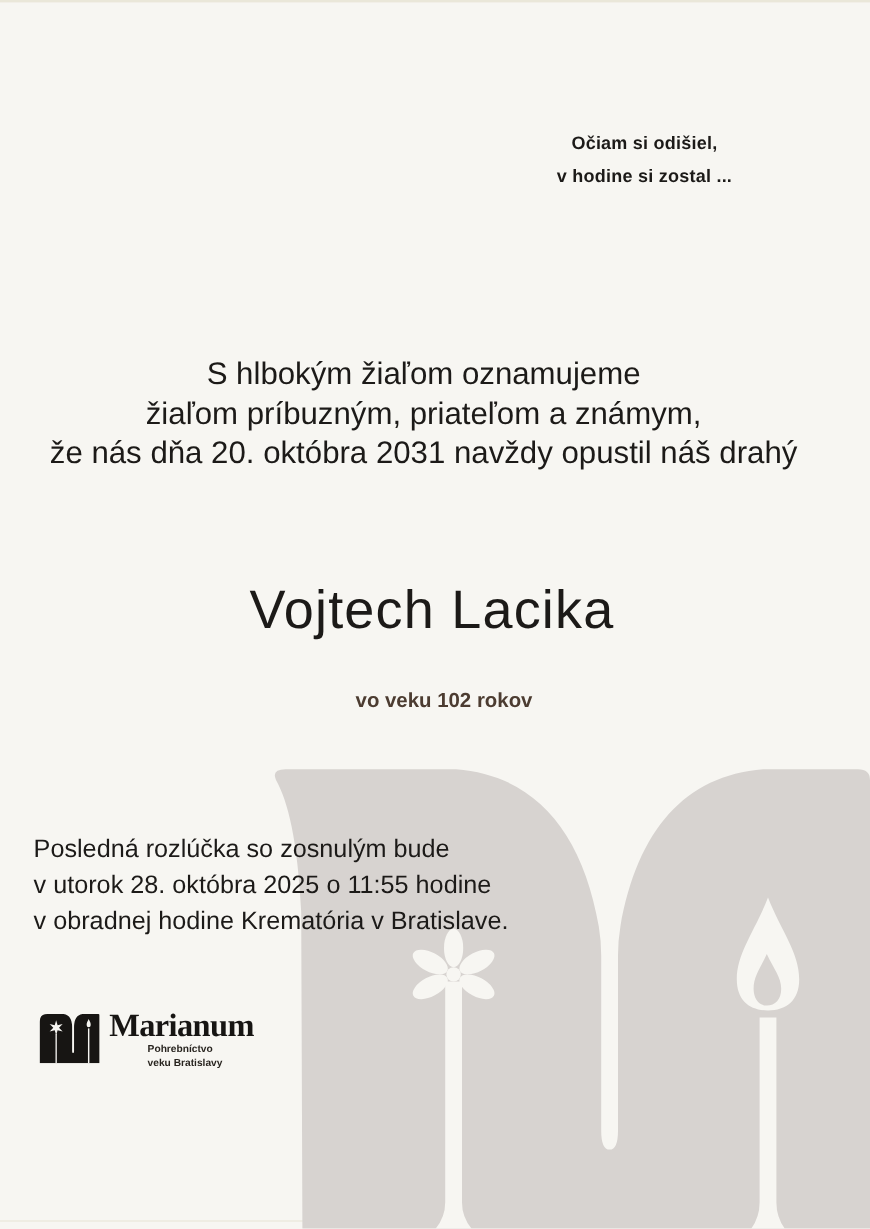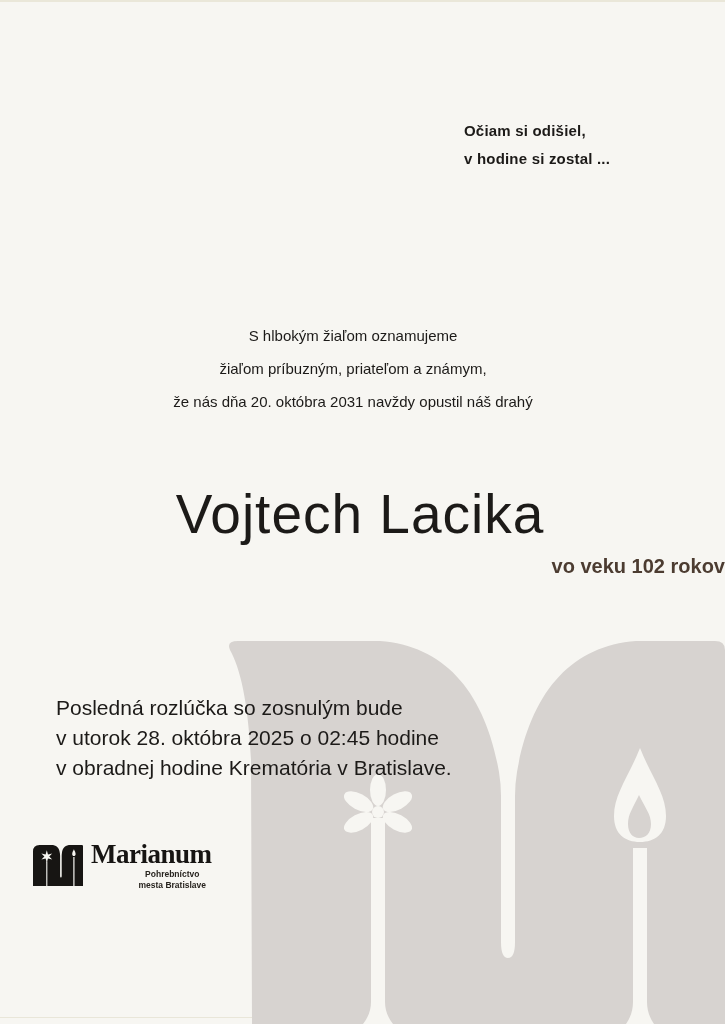--- a/index.html
+++ b/index.html
@@ -24,59 +24,60 @@
     background:#eae7d9;
   }
   .edge-line-bottom{
     position:absolute;left:0;top:1017px;width:725px;height:1px;
     background:#e9e6d9;z-index:1;
   }
 
   .watermark{position:absolute;left:0;top:0;z-index:2;}
 
   .quote{
-    position:absolute;left:464px;top:117px;z-index:5;
+    position:absolute;left:464px;top:106px;z-index:5;
     font-size:15px;font-weight:700;line-height:28px;
     letter-spacing:0.2px;
+    text-align:center;
   }
 
   .announcement{
     position:absolute;left:0;top:295px;width:706px;z-index:5;
-    text-align:center;font-size:15px;line-height:33px;margin-top:24px;
+    text-align:center;font-size:26px;line-height:33px;
   }
 
   .deceased-name{
     position:absolute;left:0;top:482px;width:720px;z-index:5;
-    text-align:center;font-size:55px;font-weight:400;letter-spacing:1px;
+    text-align:center;font-size:45px;font-weight:400;letter-spacing:1px;
   }
   .age-line{
-    position:absolute;left:15px;top:555px;width:710px;z-index:5;
-    text-align:right;font-size:20px;font-weight:700;
+    position:absolute;left:15px;top:574px;width:710px;z-index:5;
+    text-align:center;font-size:17px;font-weight:700;
     color:var(--accent_brown);
   }
 
   .funeral{
     position:absolute;left:28px;top:693px;z-index:5;
-    font-size:21px;line-height:30px;margin-left:28px;
+    font-size:21px;line-height:30px;
   }
 
   .logo{
     position:absolute;left:33px;top:845px;z-index:5;
     display:flex;align-items:flex-start;
   }
   .logo-mark{width:50px;height:41px;display:block;}
-  .logo-text{margin-left:8px;margin-top:-4px;text-align:center;}
+  .logo-text{margin-left:8px;margin-top:-4px;}
   .logo-brand{
     font-family:"Liberation Serif", serif;
     font-weight:700;font-size:27px;line-height:27px;
     color:var(--logo_black);letter-spacing:-0.5px;
   }
   .logo-sub{
     font-size:8.5px;font-weight:700;line-height:10px;
-    color:#28241f;margin-left:18px;margin-top:1px;padding-left:24px;
+    color:#28241f;margin-left:8px;margin-top:1px;padding-left:24px;
   }
 </style>
 </head>
 <body>
 
 <div class="page">
 
   <div class="edge-line-top"></div>
   <div class="edge-line-bottom"></div>
 
@@ -128,21 +129,21 @@
     <div>S hlbokým žiaľom oznamujeme</div>
     <div>žiaľom príbuzným, priateľom a známym,</div>
     <div>že nás dňa 20. októbra 2031 navždy opustil náš drahý</div>
   </div>
 
   <div class="deceased-name">Vojtech Lacika</div>
   <div class="age-line">vo veku 102 rokov</div>
 
   <div class="funeral">
     <div>Posledná rozlúčka so zosnulým bude</div>
-    <div>v utorok 28. októbra 2025 o 02:45 hodine</div>
+    <div>v utorok 28. októbra 2025 o 11:55 hodine</div>
     <div>v obradnej hodine Krematória v Bratislave.</div>
   </div>
 
   <div class="logo">
     <svg class="logo-mark" viewBox="0 0 50 41" aria-hidden="true">
       <path fill="var(--logo_black)" d="M 0,41 L 0,6.5 Q 0,0 6.5,0 L 20,0 C 24.5,0.8 26.3,3.5 26.9,8.2
                Q 27.1,9.5 27.1,11 L 27.1,31 Q 27.1,32.6 27.9,32.6 Q 28.7,32.6 28.7,31
                L 28.7,11 Q 28.7,9.5 28.9,8.2 C 29.5,3.5 31.3,0.8 35.8,0
                L 48.9,0 Q 50,0 50,1.1 L 50,41 Z"></path>
       <g fill="var(--background)">
@@ -151,17 +152,17 @@
       </g>
       <g fill="var(--background)">
         <path d="M 40.9,4.2 C 39.9,6.3 39.2,7.4 39.2,8.9 C 39.2,10.3 40,11 40.9,11
                  C 41.8,11 42.6,10.3 42.6,8.9 C 42.6,7.4 41.9,6.3 40.9,4.2 Z"></path>
         <rect x="40.3" y="12" width="1.2" height="29"></rect>
       </g>
     </svg>
     <div class="logo-text">
       <div class="logo-brand">Marianum</div>
       <div class="logo-sub">Pohrebníctvo</div>
-      <div class="logo-sub">mesta Bratislave</div>
+      <div class="logo-sub">veku Bratislavy</div>
     </div>
   </div>
 
 </div>
 
 </body></html>

